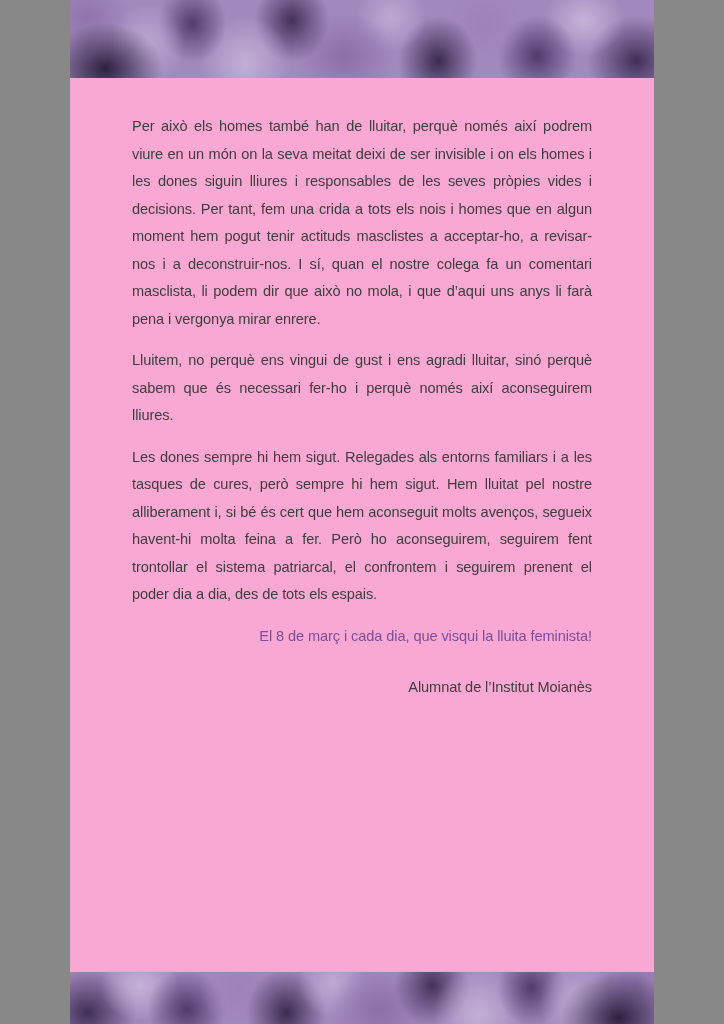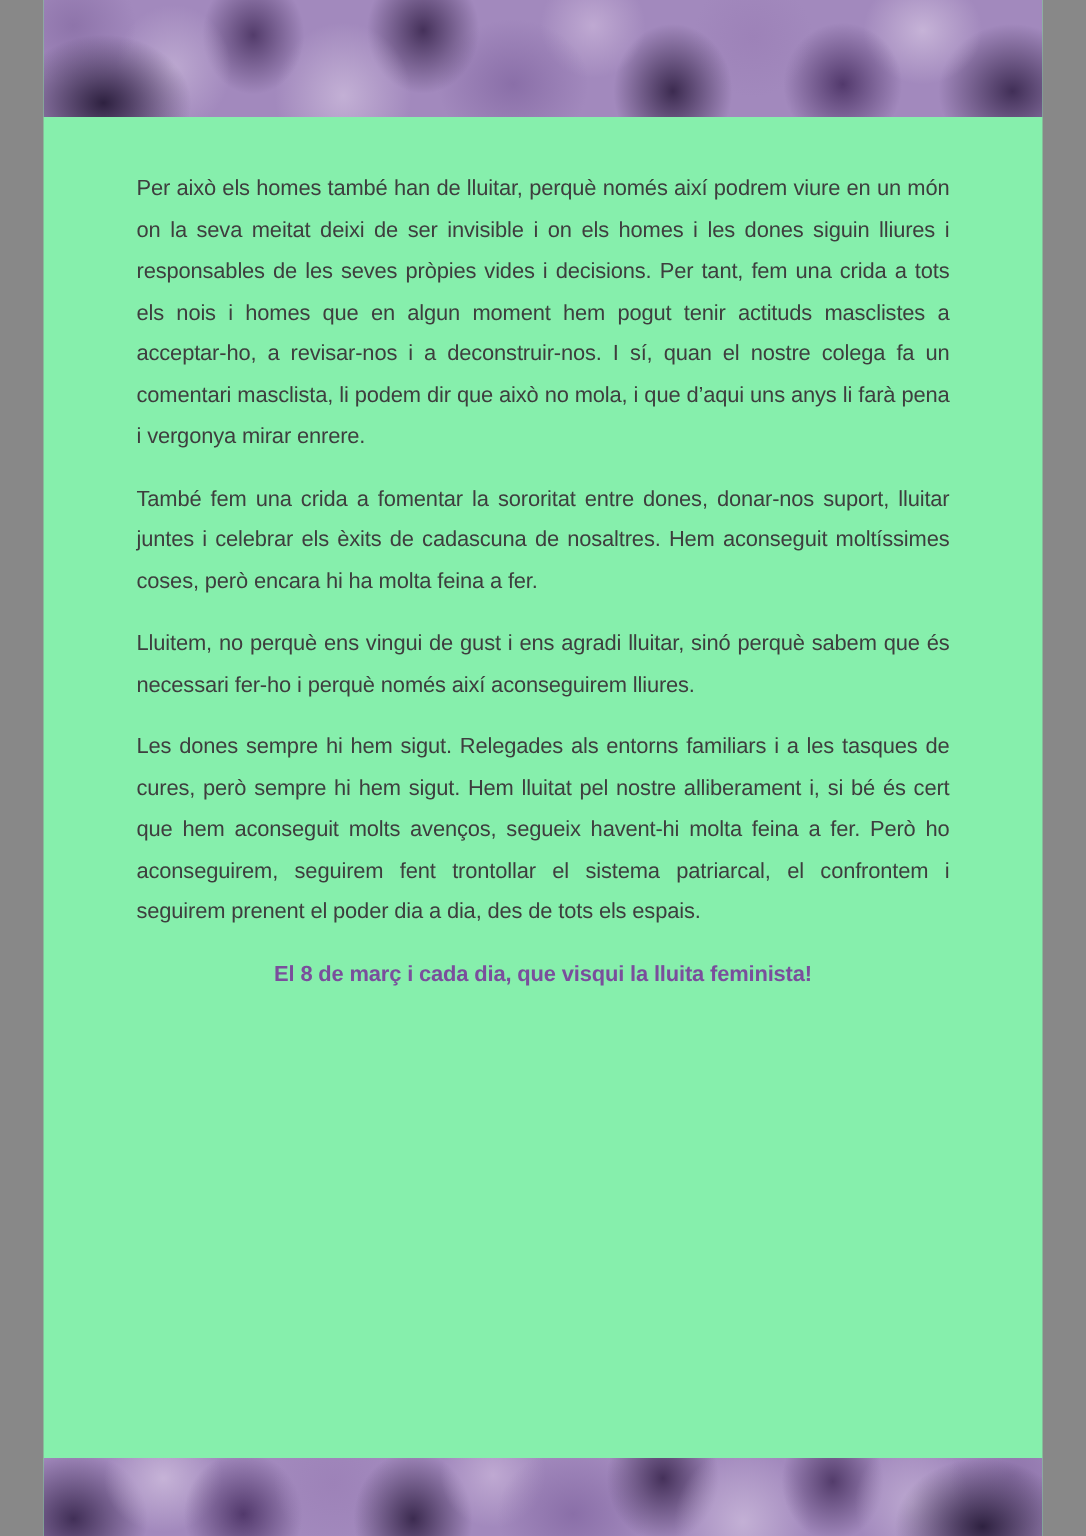--- a/index.html
+++ b/index.html
@@ -8,22 +8,22 @@
     --banner-base:#a289bd;
   }
   *{margin:0;padding:0;box-sizing:border-box;}
   html,body{background:#888;}
   body{
     font-family:"Liberation Sans","DejaVu Sans",sans-serif;
     display:flex;justify-content:center;
   }
   .page{
     position:relative;
-    width:666px;height:1024px;
-    background:#86efac;
+    width:584px;height:1024px;
+    background:#f9a8d4;
     overflow:hidden;
   }
   
   .banner{
     position:absolute;left:0;right:0;
     background-color:var(--banner-base);
     background-image:
       radial-gradient(ellipse 90px 70px at 6% 88%, #2e2140 0%, rgba(46,33,64,0) 65%),
       radial-gradient(ellipse 60px 55px at 3% 22%, #8e74aa 0%, rgba(142,116,170,0) 70%),
       radial-gradient(ellipse 55px 60px at 13% 58%, #bca8d0 0%, rgba(188,168,208,0) 70%),
@@ -50,39 +50,39 @@
   .content p{
     font-size:14.6px;
     line-height:27.5px;
     letter-spacing:-0.1px;
     text-align:justify;
     margin-bottom:14px;
     color:var(--body-text);
   }
   p.highlight{
     color:var(--accent);
-    font-weight:bold;
-    text-align:center;
+    font-weight:normal;
+    text-align:right;
     margin-top:2px;
   }
   p.signature{
     text-align:right;
     margin-top:24px;
   }
 </style>
 </head>
 <body>
 
 <div class="page">
 
   <div class="banner banner-top"></div>
 
   <main class="content">
     <p>Per això els homes també han de lluitar, perquè només així podrem viure en un món on la seva meitat deixi de ser invisible i on els homes i les dones siguin lliures i responsables de les seves pròpies vides i decisions. Per tant, fem una crida a tots els nois i homes que en algun moment hem pogut tenir actituds masclistes a acceptar-ho, a revisar-nos i a deconstruir-nos. I sí, quan el nostre colega fa un comentari masclista, li podem dir que això no mola, i que d’aqui uns anys li farà pena i vergonya mirar enrere.</p>
-    <p>També fem una crida a fomentar la sororitat entre dones, donar-nos suport, lluitar juntes i celebrar els èxits de cadascuna de nosaltres. Hem aconseguit moltíssimes coses, però encara hi ha molta feina a fer.</p>
     <p>Lluitem, no perquè ens vingui de gust i ens agradi lluitar, sinó perquè sabem que és necessari fer-ho i perquè només així aconseguirem lliures.</p>
     <p>Les dones sempre hi hem sigut. Relegades als entorns familiars i a les tasques de cures, però sempre hi hem sigut. Hem lluitat pel nostre alliberament i, si bé és cert que hem aconseguit molts avenços, segueix havent-hi molta feina a fer. Però ho aconseguirem, seguirem fent trontollar el sistema patriarcal, el confrontem i seguirem prenent el poder dia a dia, des de tots els espais.</p>
     <p class="highlight">El 8 de març i cada dia, que visqui la lluita feminista!</p>
+    <p class="signature">Alumnat de l’Institut Moianès</p>
   </main>
 
   <div class="banner banner-bottom"></div>
 
 </div>
 
 </body></html>

